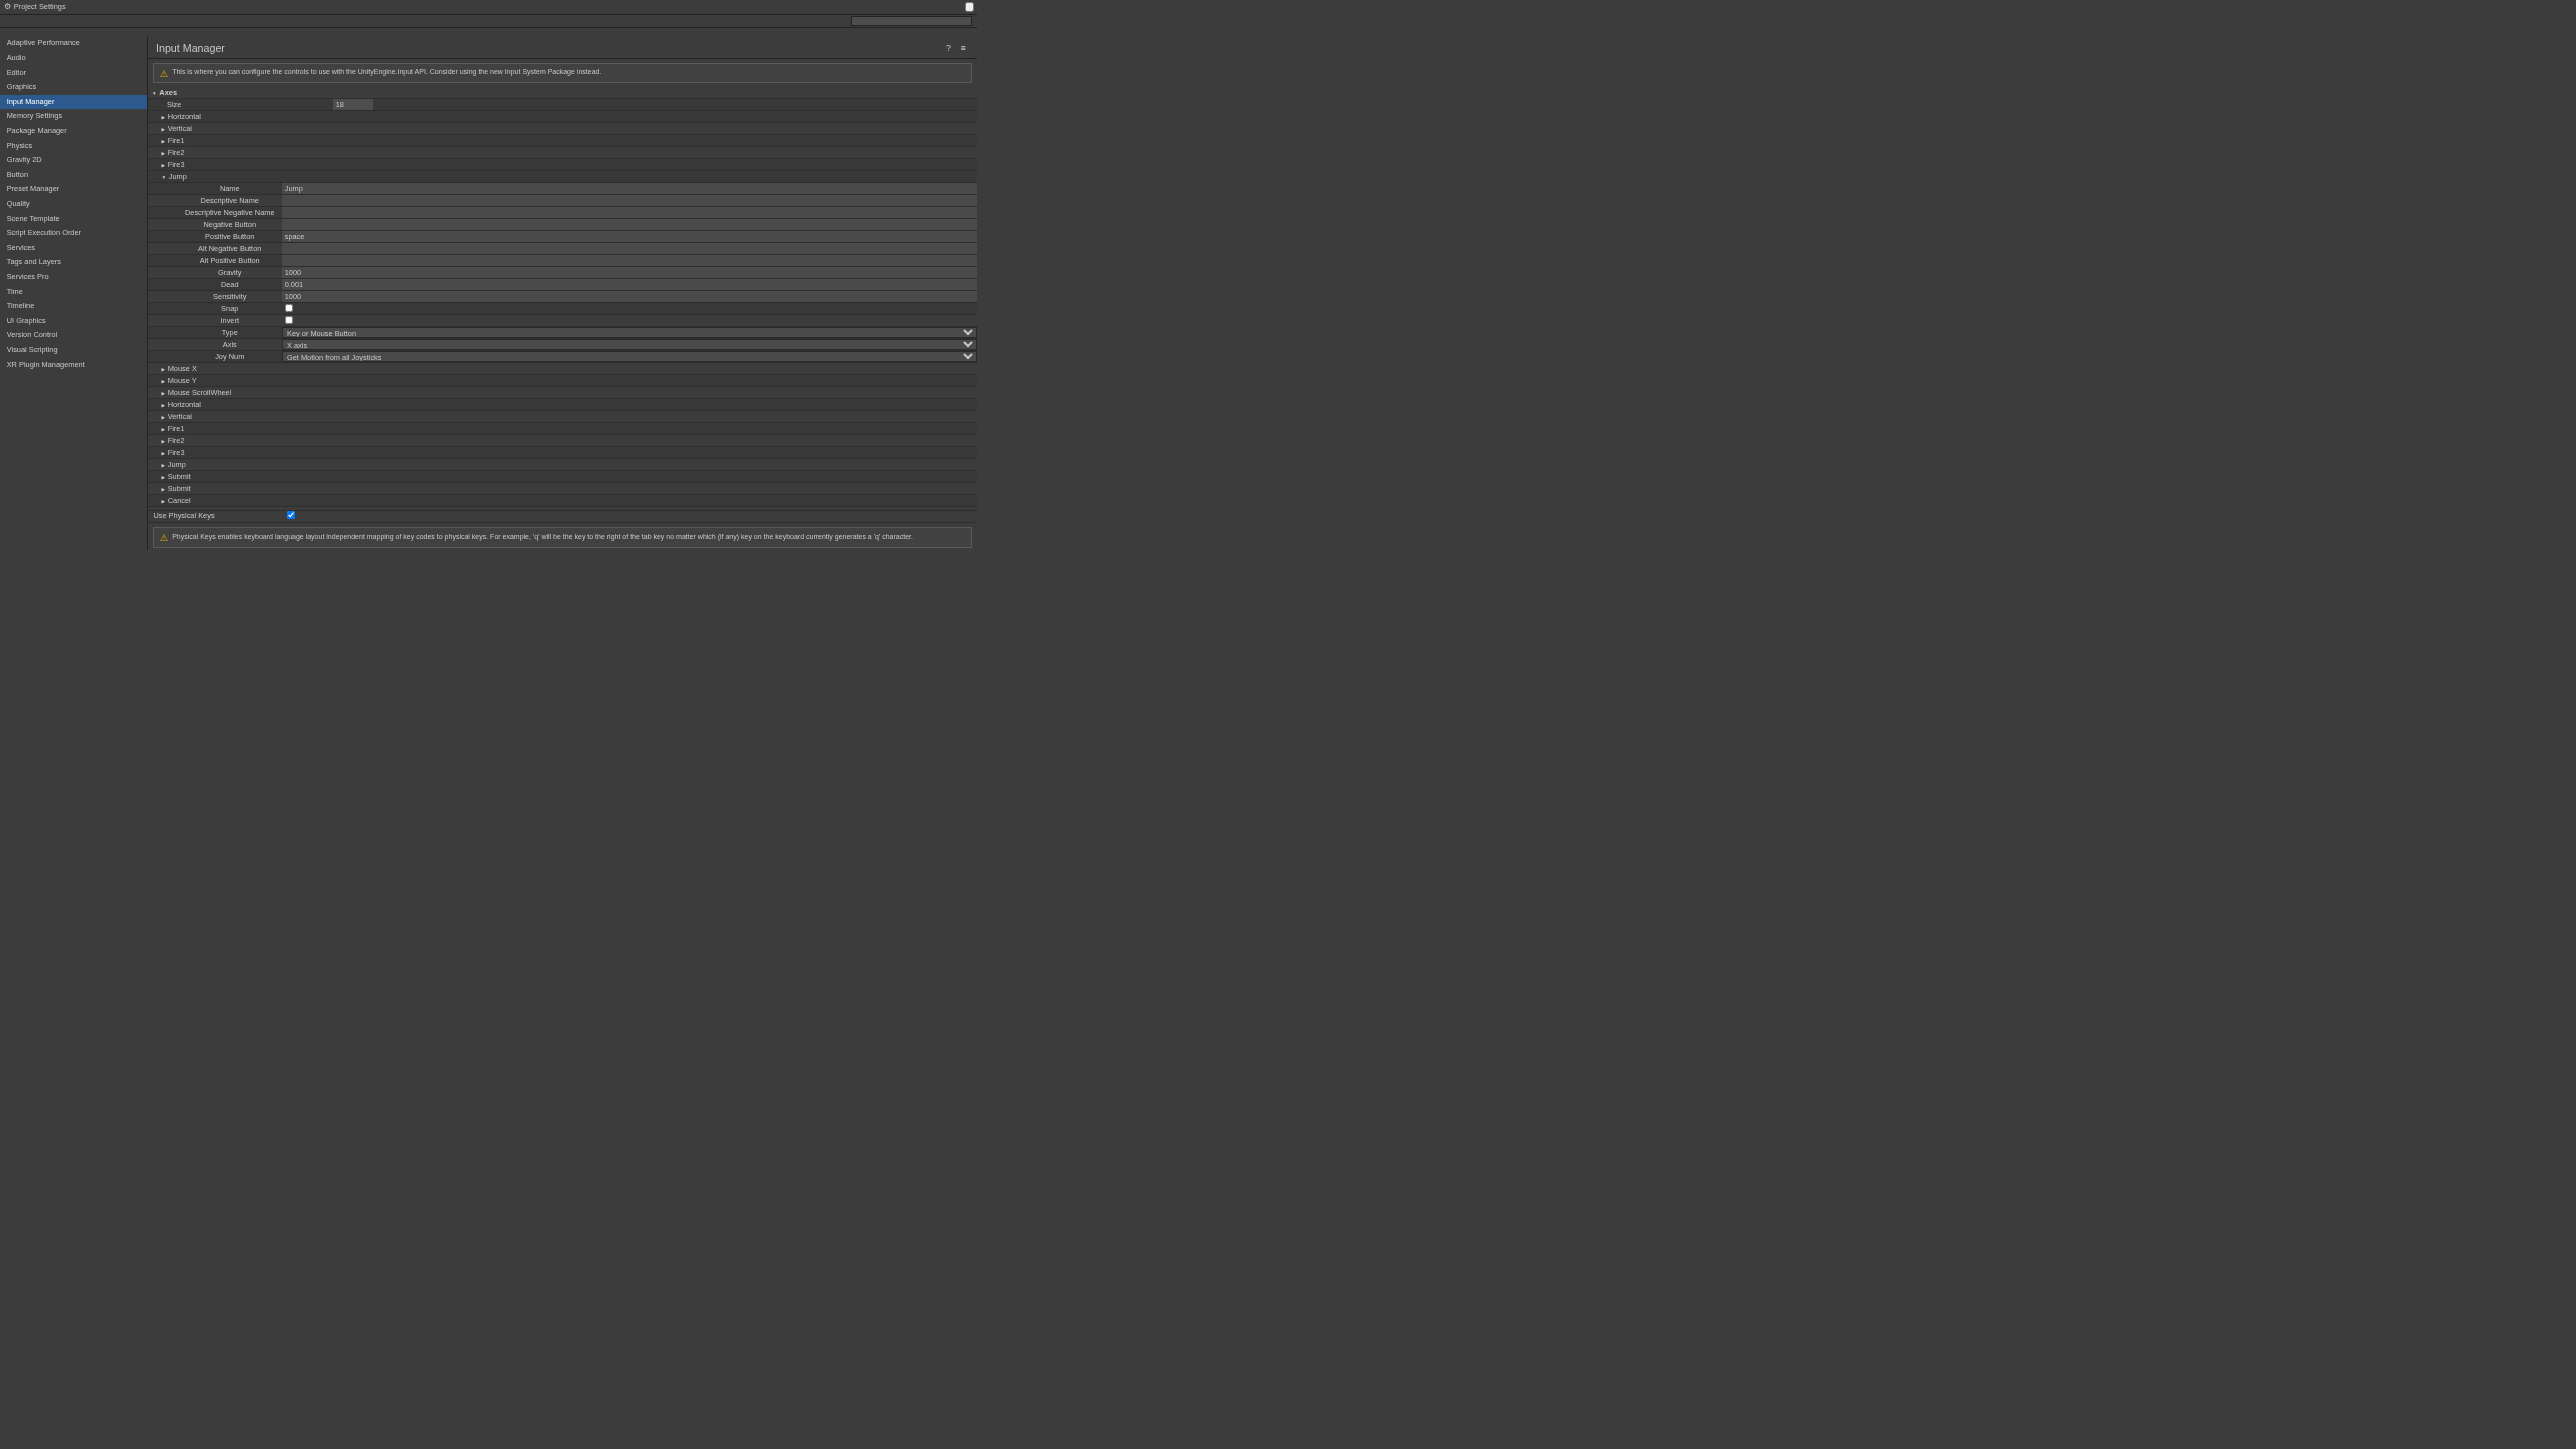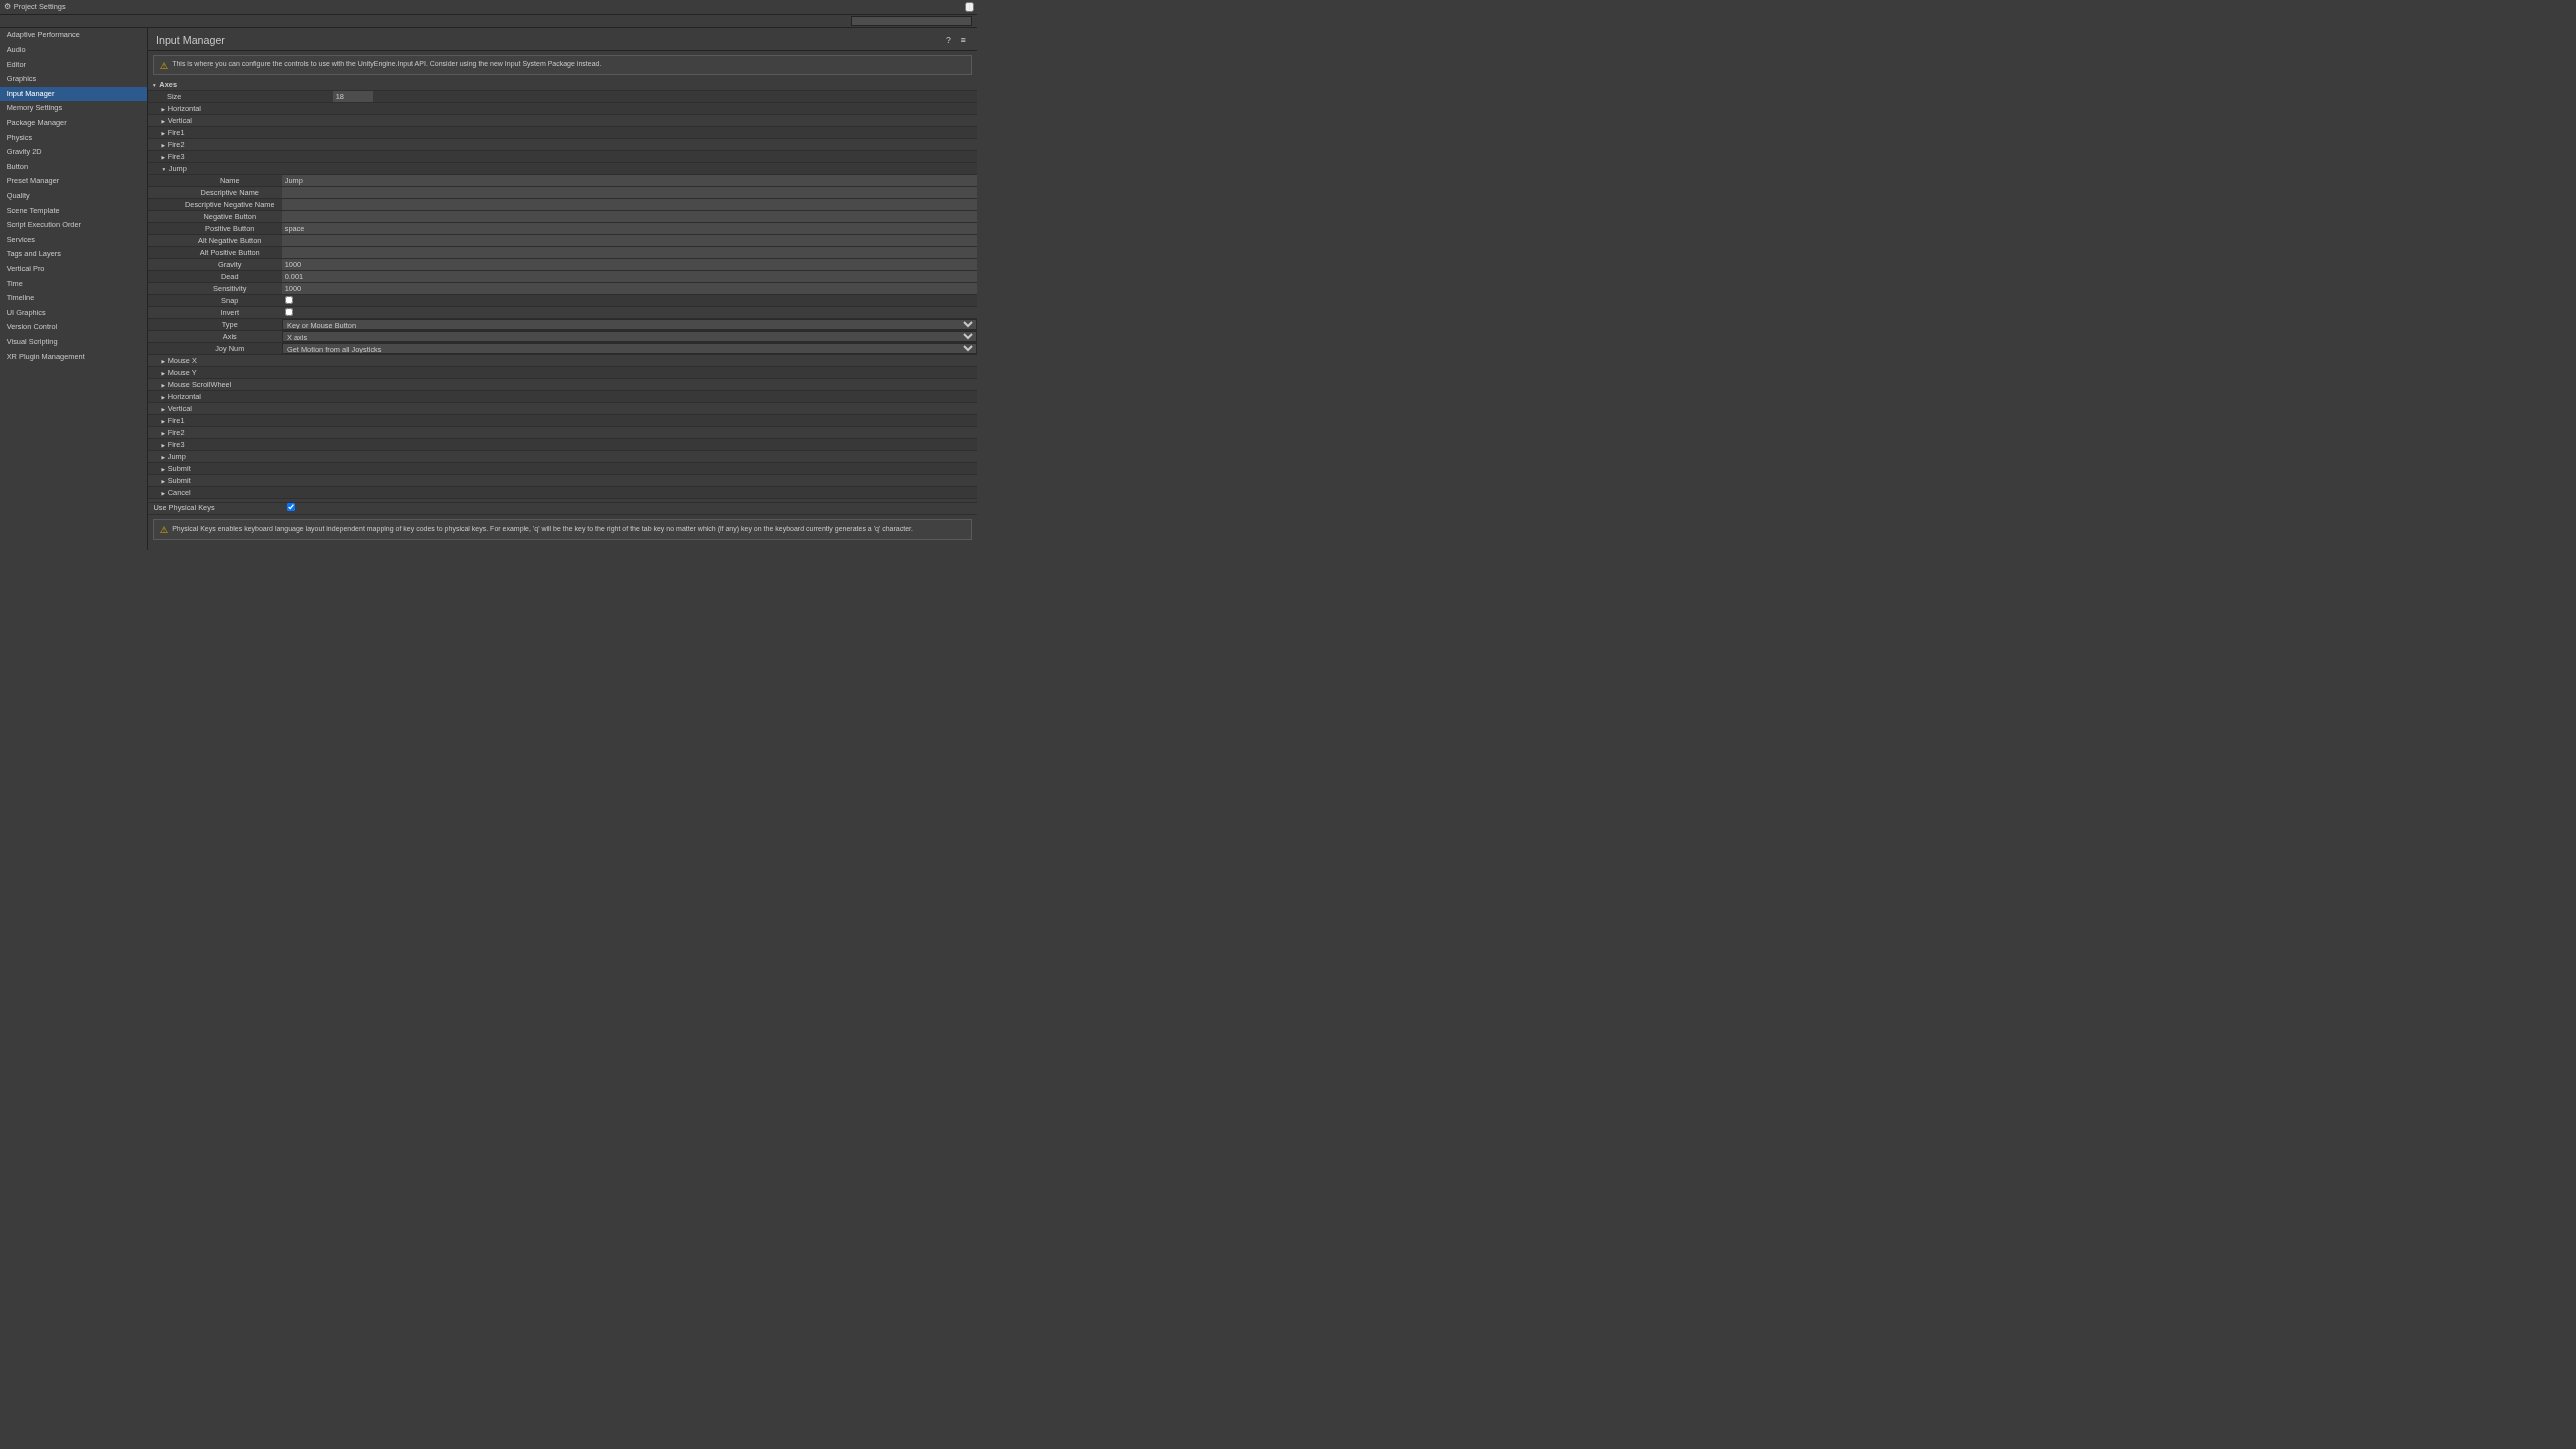--- a/index.html
+++ b/index.html
@@ -37,20 +37,21 @@
       justify-content: center;
       color: #c8c8c8;
       font-size: 6.7px;
       cursor: pointer;
     }
 
     
     .main-layout {
       display: flex;
       height: calc(100% - 14.8px);
+      margin-top: 8px;
     }
 
     
     .sidebar {
       width: 148px;
       background: #3c3c3c;
       border-right: 0.7px solid #232323;
       overflow-y: auto;
       flex-shrink: 0;
     }
@@ -318,21 +319,21 @@
     <div class="sidebar-item">Package Manager</div>
     <div class="sidebar-item">Physics</div>
     <div class="sidebar-item">Gravity 2D</div>
     <div class="sidebar-item">Button</div>
     <div class="sidebar-item">Preset Manager</div>
     <div class="sidebar-item">Quality</div>
     <div class="sidebar-item">Scene Template</div>
     <div class="sidebar-item">Script Execution Order</div>
     <div class="sidebar-item">Services</div>
     <div class="sidebar-item">Tags and Layers</div>
-    <div class="sidebar-item">Vertical Pro</div>
+    <div class="sidebar-item">Services Pro</div>
     <div class="sidebar-item">Time</div>
     <div class="sidebar-item">Timeline</div>
     <div class="sidebar-item">UI Graphics</div>
     <div class="sidebar-item">Version Control</div>
     <div class="sidebar-item">Visual Scripting</div>
     <div class="sidebar-item">XR Plugin Management</div>
   </div>
 
   <div class="content">
 

